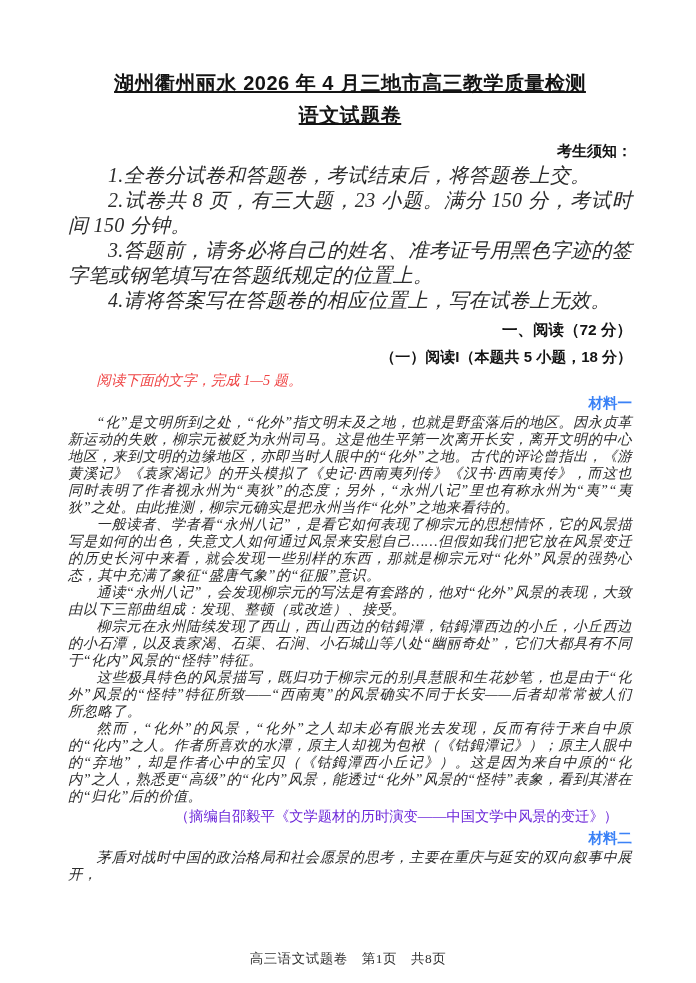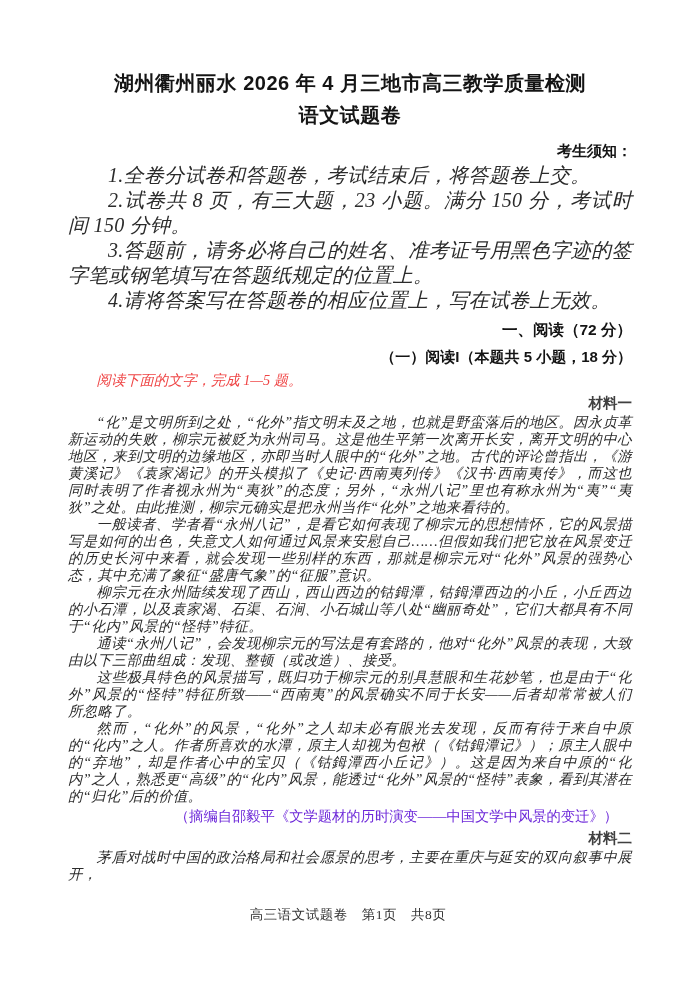--- a/index.html
+++ b/index.html
@@ -11,38 +11,38 @@
     background: #ffffff;
     box-sizing: border-box;
     padding: 70px 64px 0 68px;
     overflow: hidden;
     color: #1f1f1f;
   }
   .sansb { font-family: "Liberation Sans", "DejaVu Sans", sans-serif; font-weight: 700; text-align: right; }
   .song  { font-family: "Liberation Serif", "DejaVu Serif", serif; font-style: normal; }
   .kai   { font-family: "Liberation Serif", "DejaVu Serif", serif; font-style: italic; }
 
-  .title { margin: 0; text-align: center; font-size: 20px; line-height: 27px; color: #141414; letter-spacing: 0.5px; }
+  .title { margin: 0; text-align: center; font-size: 20px; line-height: 27px; color: #141414; letter-spacing: 0.5px; text-decoration: underline; }
   .title2 { margin-top: 5px; }
 
   .notice-heading { margin-top: 10px; font-size: 15px; line-height: 24px; color: #141414; }
   .notice-item { margin: 0; font-size: 20px; line-height: 25px; text-indent: 2em; text-align: justify; color: #2b2b2b; letter-spacing: 0.3px; }
 
   .sec-heading { margin-top: 4px; font-size: 15.5px; line-height: 26px; color: #141414; }
   .sub-heading { margin-top: 1px; font-size: 15px; line-height: 25px; color: #141414; }
 
   .instruction { margin: 0; font-size: 14.3px; line-height: 23px; text-indent: 2em; color: #ef4444; font-style: italic; }
 
-  .mat-label { font-size: 14.5px; line-height: 22px; color: #404040; }
+  .mat-label { font-size: 14.5px; line-height: 22px; color: #3b82f6; }
 
   .body-para { margin: 0; font-size: 14.3px; line-height: 17px; text-indent: 2em; text-align: justify; letter-spacing: 0.4px; color: #2b2b2b; }
 
   .attribution { margin: 0; font-size: 14.3px; line-height: 22px; text-align: right; padding-right: 14px; color: #6d28d9; }
 
-  .footer { position: absolute; left: 0; right: 0; top: 906px; text-align: center; font-size: 13.5px; color: #333333; letter-spacing: 0.5px; }
+  .footer { position: absolute; left: 0; right: 0; top: 950px; text-align: center; font-size: 13.5px; color: #333333; letter-spacing: 0.5px; }
 </style>
 </head>
 <body>
 
 <div class="page">
 
   <h1 class="title sansb">湖州衢州丽水 2026 年 4 月三地市高三教学质量检测</h1>
   <h2 class="title title2 sansb">语文试题卷</h2>
 
   <div class="notice-heading sansb">考生须知：</div>
@@ -51,22 +51,22 @@
   <p class="notice-item kai">3.答题前，请务必将自己的姓名、准考证号用黑色字迹的签字笔或钢笔填写在答题纸规定的位置上。</p>
   <p class="notice-item kai">4.请将答案写在答题卷的相应位置上，写在试卷上无效。</p>
 
   <div class="sec-heading sansb">一、阅读（72 分）</div>
   <div class="sub-heading sansb">（一）阅读I（本题共 5 小题，18 分）</div>
   <p class="instruction song">阅读下面的文字，完成 1—5 题。</p>
 
   <div class="mat-label sansb">材料一</div>
   <p class="body-para kai">“化”是文明所到之处，“化外”指文明未及之地，也就是野蛮落后的地区。因永贞革新运动的失败，柳宗元被贬为永州司马。这是他生平第一次离开长安，离开文明的中心地区，来到文明的边缘地区，亦即当时人眼中的“化外”之地。古代的评论曾指出，《游黄溪记》《袁家渴记》的开头模拟了《史记·西南夷列传》《汉书·西南夷传》，而这也同时表明了作者视永州为“夷狄”的态度；另外，“永州八记”里也有称永州为“夷”“夷狄”之处。由此推测，柳宗元确实是把永州当作“化外”之地来看待的。</p>
   <p class="body-para kai">一般读者、学者看“永州八记”，是看它如何表现了柳宗元的思想情怀，它的风景描写是如何的出色，失意文人如何通过风景来安慰自己……但假如我们把它放在风景变迁的历史长河中来看，就会发现一些别样的东西，那就是柳宗元对“化外”风景的强势心态，其中充满了象征“盛唐气象”的“征服”意识。</p>
+  <p class="body-para kai">通读“永州八记”，会发现柳宗元的写法是有套路的，他对“化外”风景的表现，大致由以下三部曲组成：发现、整顿（或改造）、接受。</p>
   <p class="body-para kai">柳宗元在永州陆续发现了西山，西山西边的钴鉧潭，钴鉧潭西边的小丘，小丘西边的小石潭，以及袁家渴、石渠、石涧、小石城山等八处“幽丽奇处”，它们大都具有不同于“化内”风景的“怪特”特征。</p>
-  <p class="body-para kai">通读“永州八记”，会发现柳宗元的写法是有套路的，他对“化外”风景的表现，大致由以下三部曲组成：发现、整顿（或改造）、接受。</p>
   <p class="body-para kai">这些极具特色的风景描写，既归功于柳宗元的别具慧眼和生花妙笔，也是由于“化外”风景的“怪特”特征所致——“西南夷”的风景确实不同于长安——后者却常常被人们所忽略了。</p>
   <p class="body-para kai">然而，“化外”的风景，“化外”之人却未必有眼光去发现，反而有待于来自中原的“化内”之人。作者所喜欢的水潭，原主人却视为包袱（《钴鉧潭记》）；原主人眼中的“弃地”，却是作者心中的宝贝（《钴鉧潭西小丘记》）。这是因为来自中原的“化内”之人，熟悉更“高级”的“化内”风景，能透过“化外”风景的“怪特”表象，看到其潜在的“归化”后的价值。</p>
   <p class="attribution song">（摘编自邵毅平《文学题材的历时演变——中国文学中风景的变迁》）</p>
 
   <div class="mat-label sansb">材料二</div>
   <p class="body-para kai">茅盾对战时中国的政治格局和社会愿景的思考，主要在重庆与延安的双向叙事中展开，</p>
 
   <div class="footer song">高三语文试题卷　第1页　共8页</div>
 
 </div>

